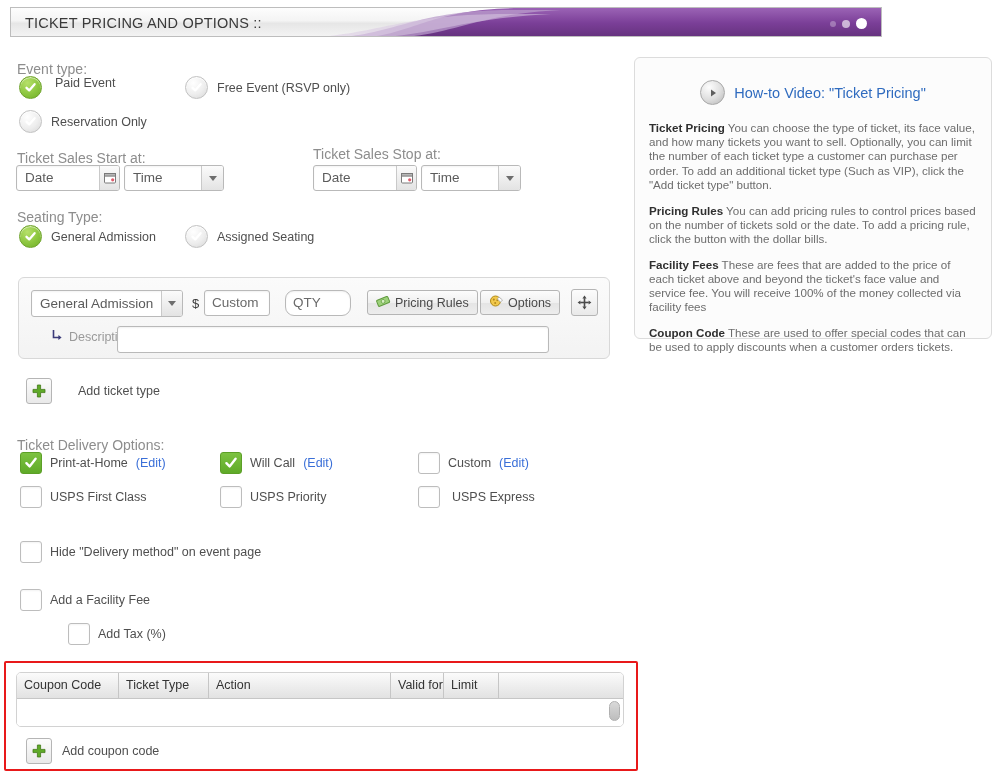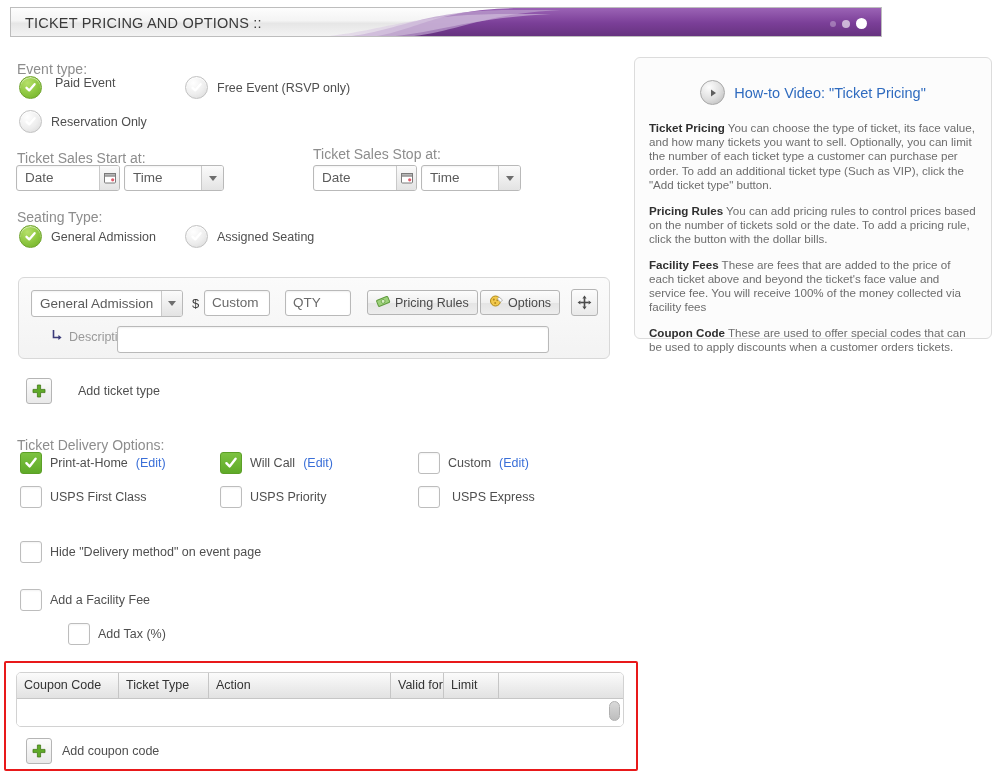--- a/index.html
+++ b/index.html
@@ -272,21 +272,21 @@
       <span class="val" style="flex:1;line-height:25px;">General Admission</span>
       <span class="btn">
           <i class="caret"></i>
         </span>
     </div>
 
     <div style="position:absolute;left:173px;top:18px;font-size:13px;color:#3c3c3c;">$</div>
 
     <div class="field" style="position:absolute;left:185px;top:12px;width:66px;">Custom</div>
 
-    <div class="field" style="position:absolute;left:266px;top:12px;width:66px;">QTY</div>
+    <div class="field" style="position:absolute;left:266px;top:12px;width:66px;border-radius:9px;">QTY</div>
 
     <div class="gbtn" style="position:absolute;left:348px;top:12px;">
       <span>
         <svg width="15" height="14" viewBox="0 0 15 14">
           <g transform="rotate(-22 7.5 7)">
             <rect x="1" y="4" width="12" height="6.5" rx="1" fill="#9dd17a" stroke="#5f9a3d"></rect>
             <circle cx="7" cy="7.2" r="1.9" fill="#d7eec4" stroke="#5f9a3d" stroke-width=".7"></circle>
           </g>
         </svg>
       </span>

